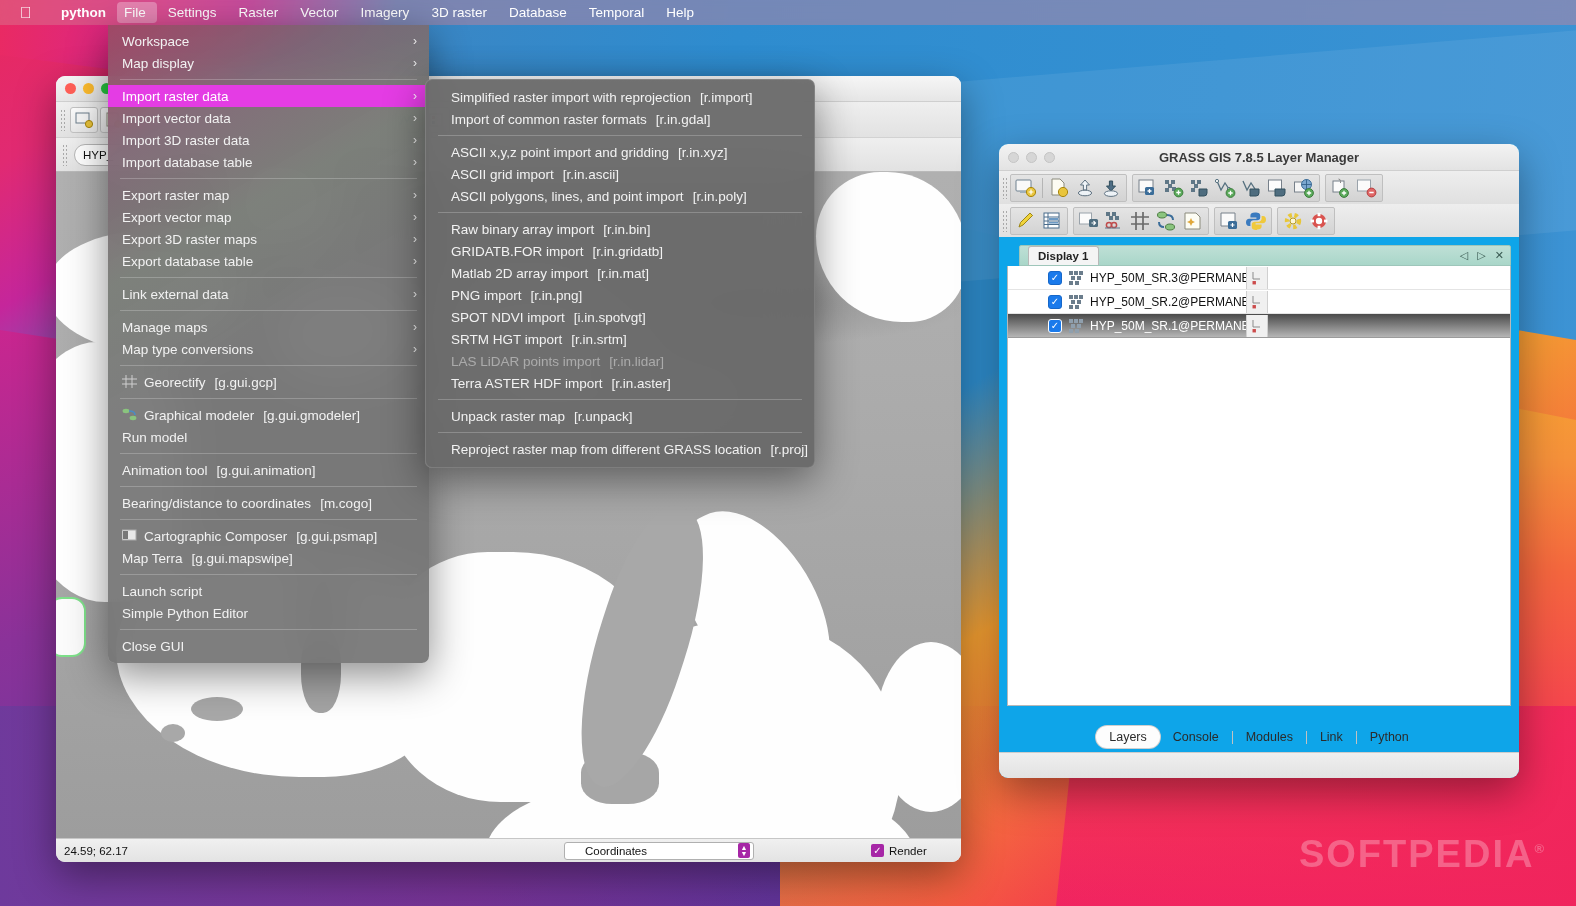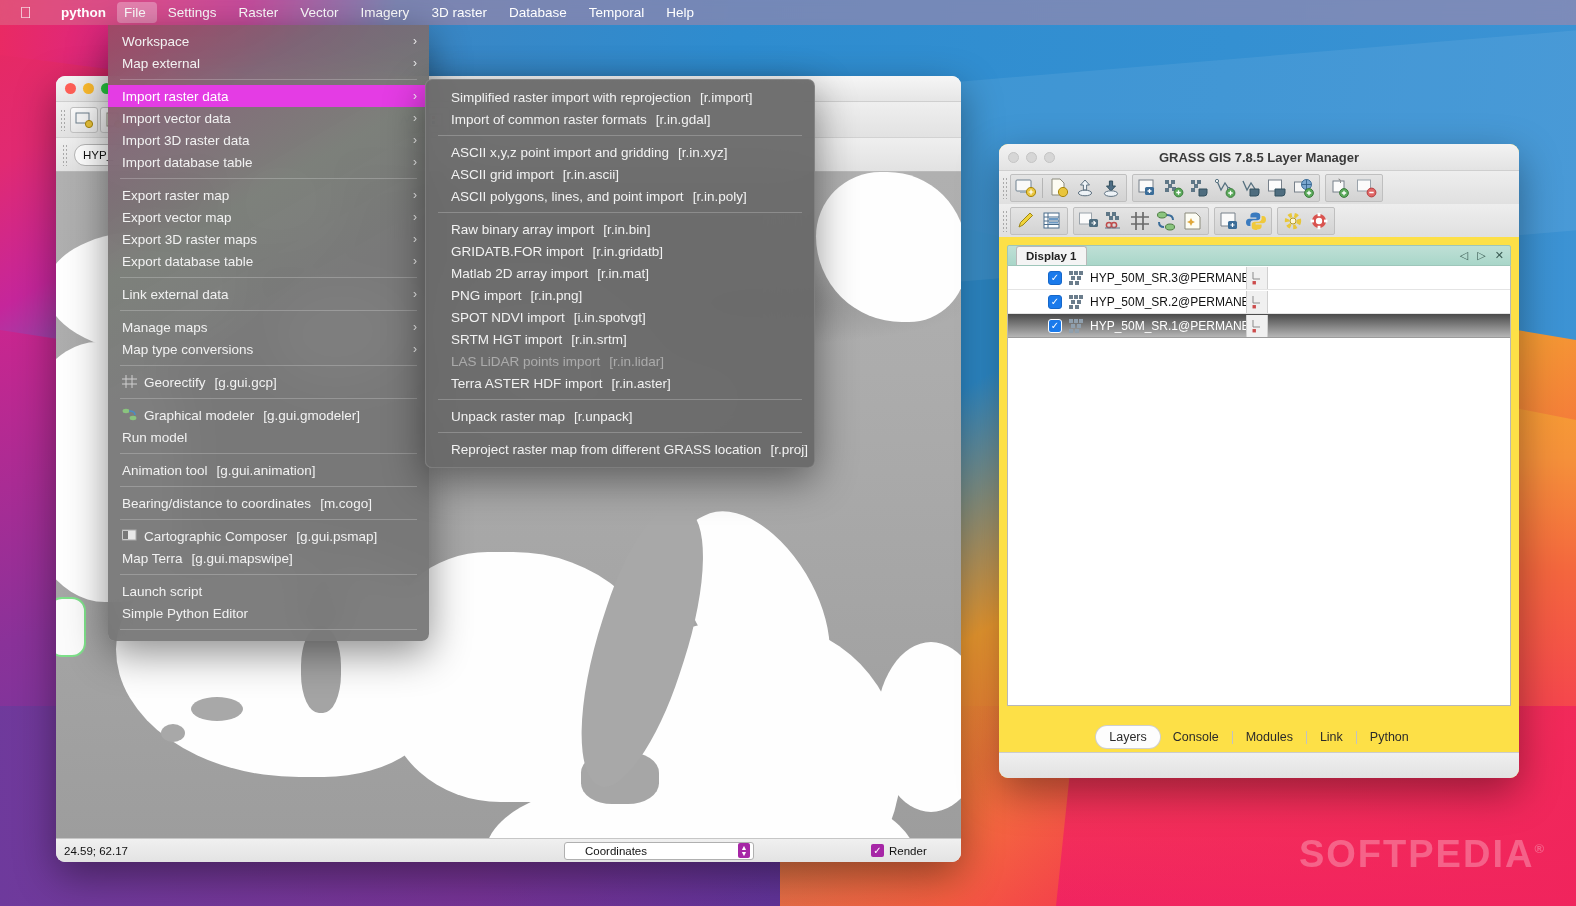--- a/index.html
+++ b/index.html
@@ -190,21 +190,21 @@
     z-index: 600;
     font-size: 13.5px; color: #f2f2f2;
     border: 1px solid rgba(255,255,255,0.12);
   }
   #submenu .mrow { padding-left: 25px; }
 
   
   #lmwin {
     position: absolute; left: 999px; top: 144px;
     width: 520px; height: 634px;
-    background: #fde047;
+    background: #0ea5e9;
     border-radius: 9px;
     box-shadow: 0 14px 40px rgba(0,0,0,0.38);
     overflow: hidden;
     z-index: 120;
   }
   #lmwin .titlebar {
     height: 27px; background: linear-gradient(#f3f3f3,#e3e3e3);
     display: flex; align-items: center; padding-left: 9px;
     border-bottom: 1px solid #cfcfcf; position: relative;
   }
@@ -223,21 +223,21 @@
     background: linear-gradient(#e4e4e4,#d3d3d3);
     border: 1px solid #bfbfbf; border-radius: 2px;
     padding: 1px 2px; margin-right: 5px; height: 28px;
   }
   .ticon {
     width: 26px; height: 24px; display: flex; align-items: center;
     justify-content: center;
   }
   .tsep { width: 1px; height: 20px; background: #b5b5b5; margin: 0 3px; }
   #lmwin .tabstrip {
-    height: 21px; margin: 8px 8px 0 8px;
+    height: 21px; margin: 8px 8px 0 20px;
     background: linear-gradient(#bfe0d6,#a9d6c9);
     border: 1px solid #9ec6ba; border-radius: 2px 2px 0 0;
     display: flex; align-items: center; position: relative;
   }
   .disp-tab {
     height: 19px; margin-left: 8px; padding: 0 9px;
     background: #f4f4f4; border: 1px solid #b8b8b8;
     border-bottom: none; border-radius: 3px 3px 0 0;
     font-size: 11.5px; font-weight: bold; color: #222;
     display: flex; align-items: center;
@@ -790,21 +790,21 @@
   </div>
   <div class="footer"></div>
 </div>
 
 <div id="filemenu">
   <div class="mrow">
       <span>Workspace</span>
       <span class="chev">›</span>
     </div>
   <div class="mrow">
-      <span>Map external</span>
+      <span>Map display</span>
       <span class="chev">›</span>
     </div>
   <div class="msep"></div>
   <div class="mrow hl">
       <span>Import raster data</span>
       <span class="chev">›</span>
     </div>
   <div class="mrow">
       <span>Import vector data</span>
       <span class="chev">›</span>
@@ -901,20 +901,23 @@
       <span class="cmd">[g.gui.mapswipe]</span>
     </div>
   <div class="msep"></div>
   <div class="mrow">
       <span>Launch script</span>
     </div>
   <div class="mrow">
       <span>Simple Python Editor</span>
     </div>
   <div class="msep"></div>
+  <div class="mrow">
+      <span>Close GUI</span>
+    </div>
 </div>
 
 <div id="submenu">
   <div class="mrow">
       <span>Simplified raster import with reprojection</span>
       <span class="cmd">[r.import]</span>
     </div>
   <div class="mrow">
       <span>Import of common raster formats</span>
       <span class="cmd">[r.in.gdal]</span>

